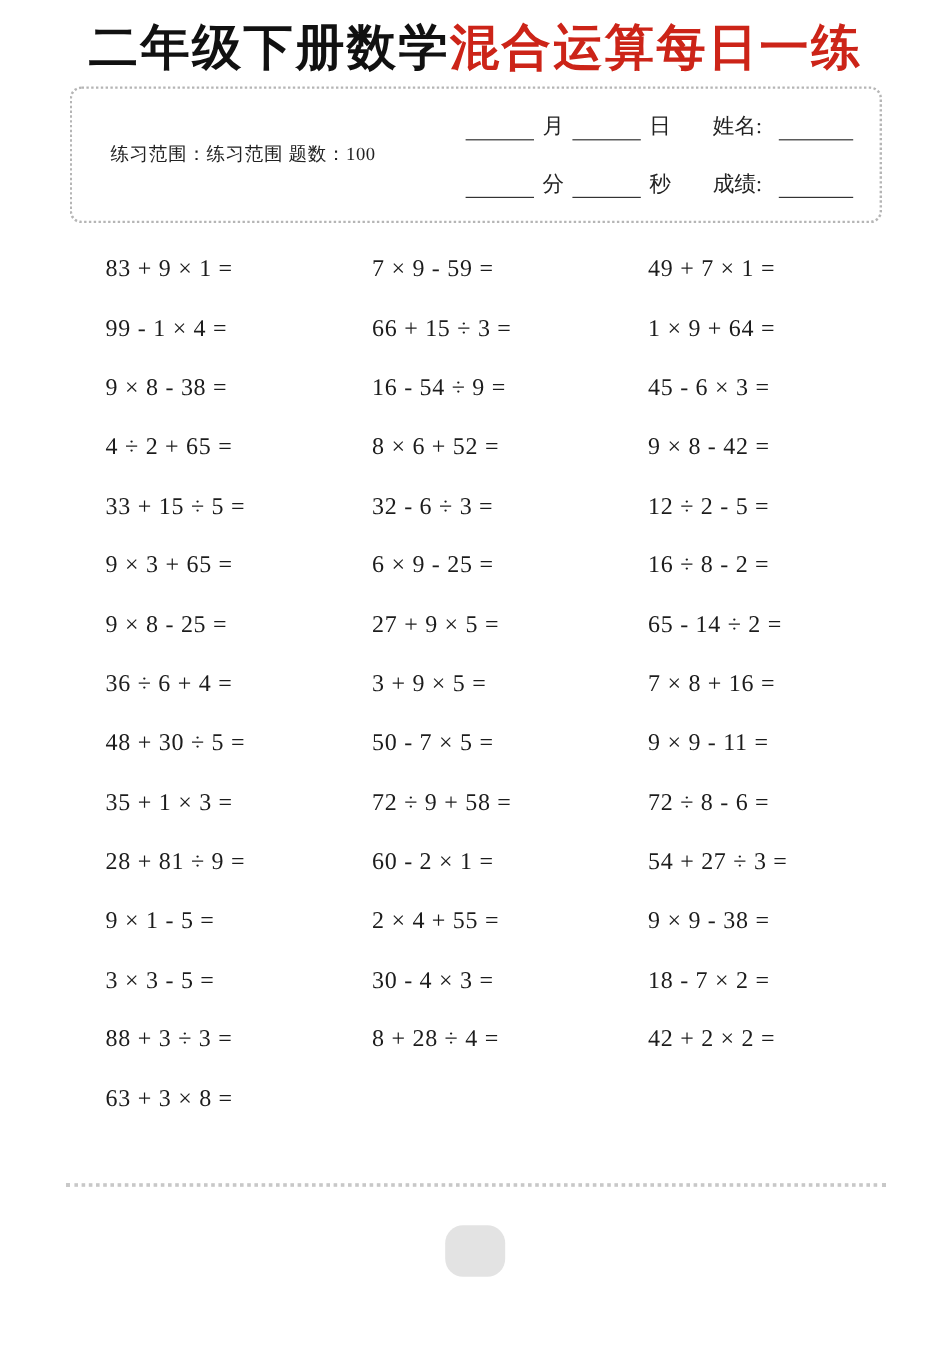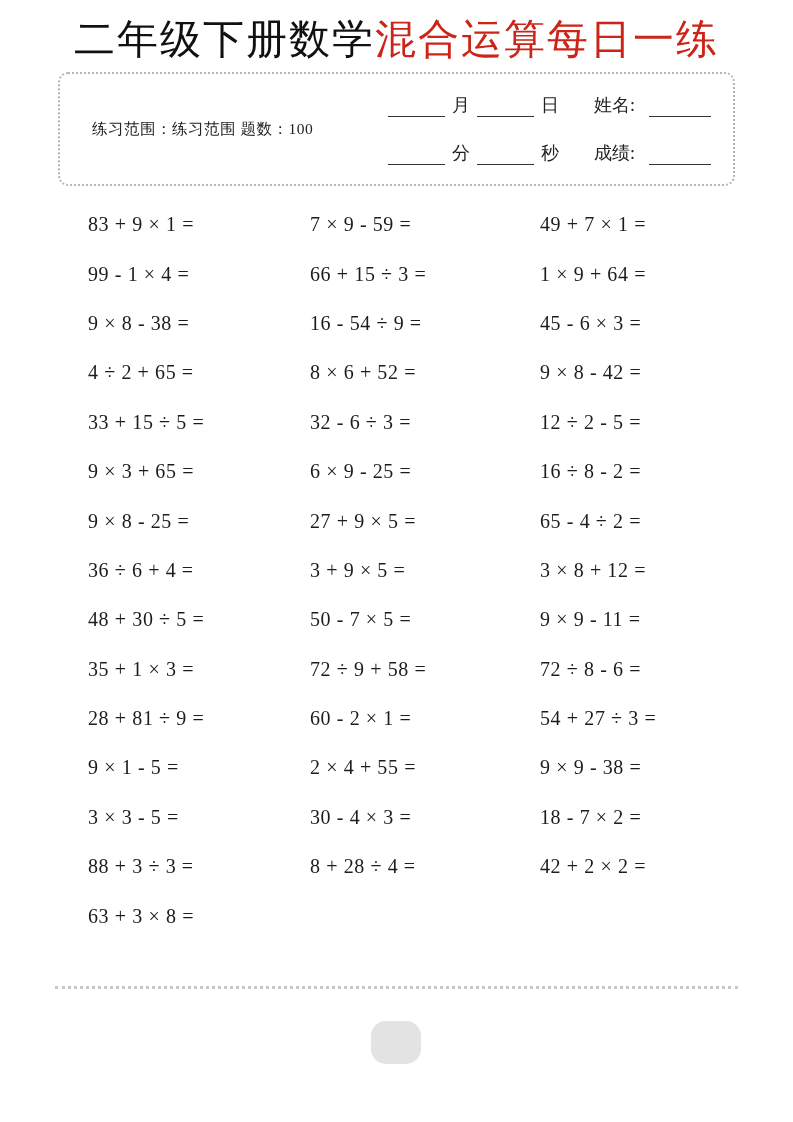--- a/index.html
+++ b/index.html
@@ -8,21 +8,21 @@
     background:#ffffff;
     position:relative;
     font-family:"Liberation Serif", serif;
     color:#1c1c1c;
     overflow:hidden;
   }
   .page-title {
     position:absolute; top:12px; left:0; width:100%;
     text-align:center;
     font-family:"Liberation Sans", sans-serif;
-    font-weight:normal;
+    font-weight:bold;
     font-size:41px;
     letter-spacing:2px;
     color:#111111;
     white-space:nowrap;
   }
   .page-title .red { color:#cc2418; }
 
   .info-box {
     position:absolute; left:58px; top:72px;
     width:677px; height:114px;
@@ -123,24 +123,24 @@
   <div class="cell">8 × 6 + 52 =</div>
   <div class="cell">9 × 8 - 42 =</div>
   <div class="cell">33 + 15 ÷ 5 =</div>
   <div class="cell">32 - 6 ÷ 3 =</div>
   <div class="cell">12 ÷ 2 - 5 =</div>
   <div class="cell">9 × 3 + 65 =</div>
   <div class="cell">6 × 9 - 25 =</div>
   <div class="cell">16 ÷ 8 - 2 =</div>
   <div class="cell">9 × 8 - 25 =</div>
   <div class="cell">27 + 9 × 5 =</div>
-  <div class="cell">65 - 4 ÷ 2 =</div>
+  <div class="cell">65 - 14 ÷ 2 =</div>
   <div class="cell">36 ÷ 6 + 4 =</div>
   <div class="cell">3 + 9 × 5 =</div>
-  <div class="cell">3 × 8 + 12 =</div>
+  <div class="cell">7 × 8 + 16 =</div>
   <div class="cell">48 + 30 ÷ 5 =</div>
   <div class="cell">50 - 7 × 5 =</div>
   <div class="cell">9 × 9 - 11 =</div>
   <div class="cell">35 + 1 × 3 =</div>
   <div class="cell">72 ÷ 9 + 58 =</div>
   <div class="cell">72 ÷ 8 - 6 =</div>
   <div class="cell">28 + 81 ÷ 9 =</div>
   <div class="cell">60 - 2 × 1 =</div>
   <div class="cell">54 + 27 ÷ 3 =</div>
   <div class="cell">9 × 1 - 5 =</div>

